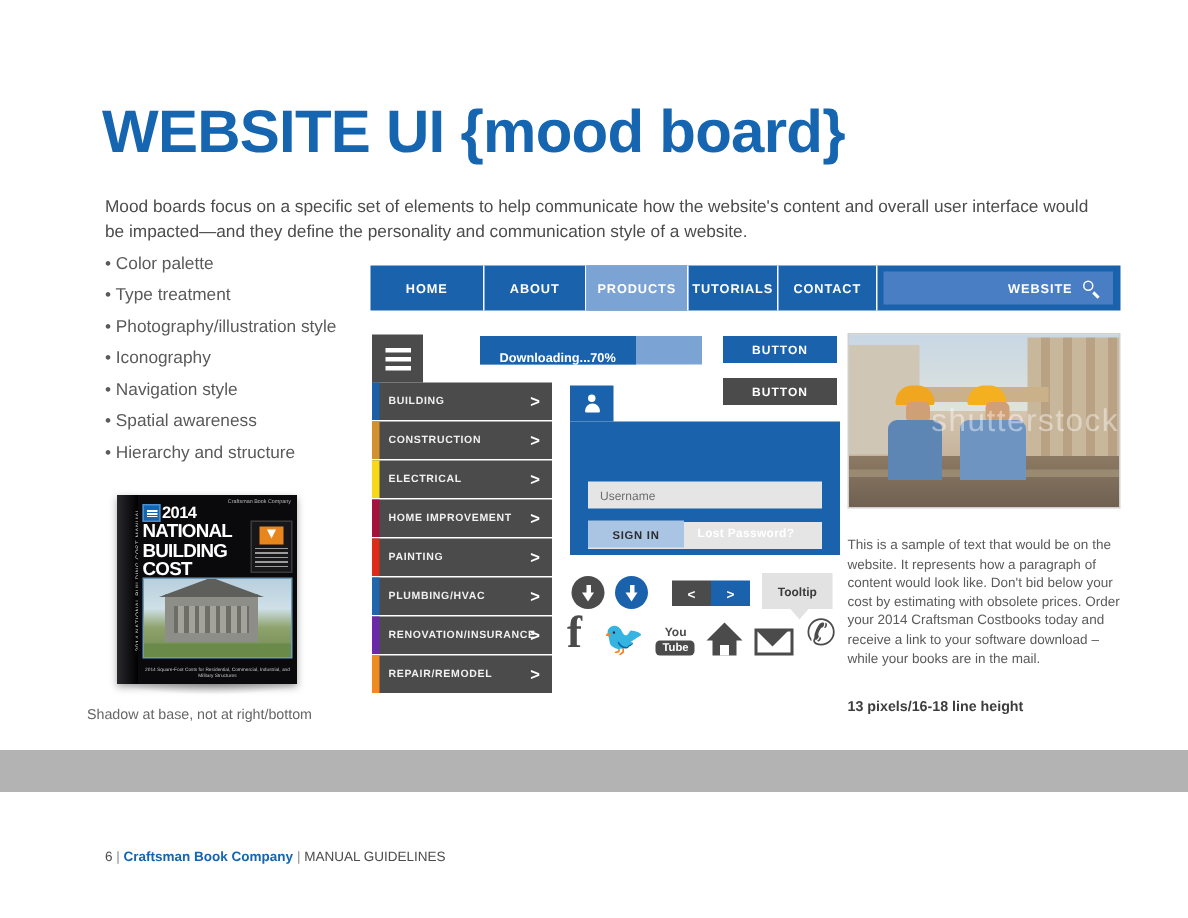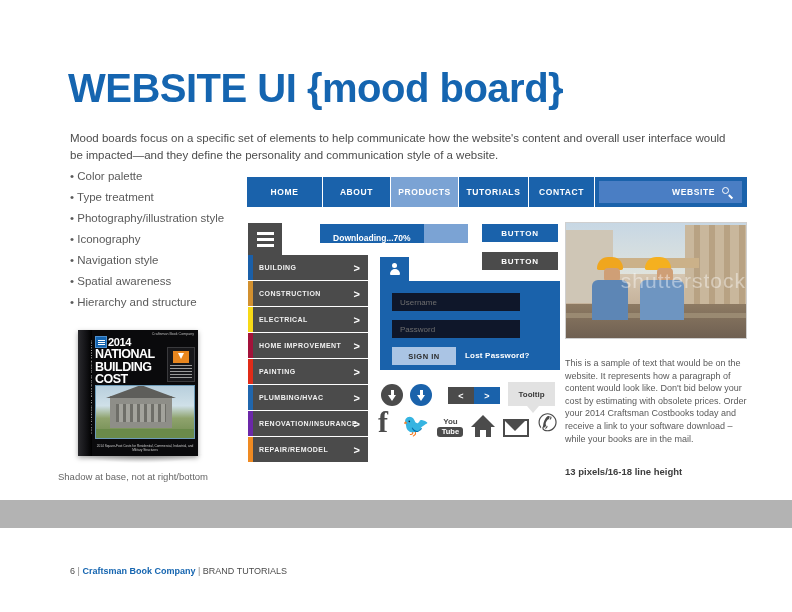--- a/index.html
+++ b/index.html
@@ -123,21 +123,21 @@
     background:#1a62ab;display:flex;align-items:stretch;
   }
   .navitem{
     display:flex;align-items:center;justify-content:center;
     color:#fff;font-size:8.5px;font-weight:bold;letter-spacing:.6px;
     border-right:1px solid #ffffff;box-sizing:border-box;
   }
   .navitem.home{width:76px;}
   .navitem.about{width:68px;}
   .navitem.products{width:68px;background:#7ba3d4;}
-  .navitem.tutorials{width:70px;}
+  .navitem.tutorials{width:60px;}
   .navitem.contact{width:66px;border-right:1px solid #ffffff;}
   .navsearch{
     flex:1;display:flex;align-items:center;justify-content:flex-end;
     background:#4a7ec4;padding-right:9px;margin:4px 5px 4px 4px;
   }
   .navsearch span{color:#fff;font-size:8.5px;font-weight:bold;letter-spacing:.6px;}
   .mag{
     margin-left:7px;width:11px;height:11px;position:relative;display:inline-block;
   }
   .mag i{
@@ -199,23 +199,23 @@
     position:absolute;left:3px;top:0;width:5px;height:5px;background:#fff;border-radius:50%;
   }
   .person b{
     position:absolute;left:0.5px;top:6px;width:10px;height:6px;background:#fff;
     border-radius:5px 5px 1px 1px;
   }
   .login-body{
     position:absolute;left:0;top:24px;width:180px;height:89px;background:#1a62ab;
   }
   .field{
-    position:absolute;left:12px;width:128px;height:18px;background:#0f172a;
+    position:absolute;left:12px;width:156px;height:18px;background:#e5e5e5;
     display:flex;align-items:center;padding-left:8px;box-sizing:border-box;
-    color:#6e6e6e;font-size:8px;
+    color:#6e6e6e;font-size:8px;margin-top:28px;
   }
   .field.f1{top:12px;}
   .field.f2{top:39px;}
   .signin{
     position:absolute;left:12px;top:66px;width:64px;height:18px;background:#aac4e4;
     display:flex;align-items:center;justify-content:center;
     color:#2b2b2b;font-size:7.5px;font-weight:bold;letter-spacing:.5px;
   }
   .lostpw{
     position:absolute;left:85px;top:70px;color:#fff;font-size:8px;font-weight:bold;
@@ -545,16 +545,16 @@
 
   </div>
 
   <div class="gray-band"></div>
 
   <div class="footer">
     <span>6</span>
     <span class="sep">|</span>
     <span class="brandlink">Craftsman Book Company</span>
     <span class="sep">|</span>
-    <span>BRAND TUTORIALS</span>
+    <span>MANUAL GUIDELINES</span>
   </div>
 
 </div>
 
 </body></html>

